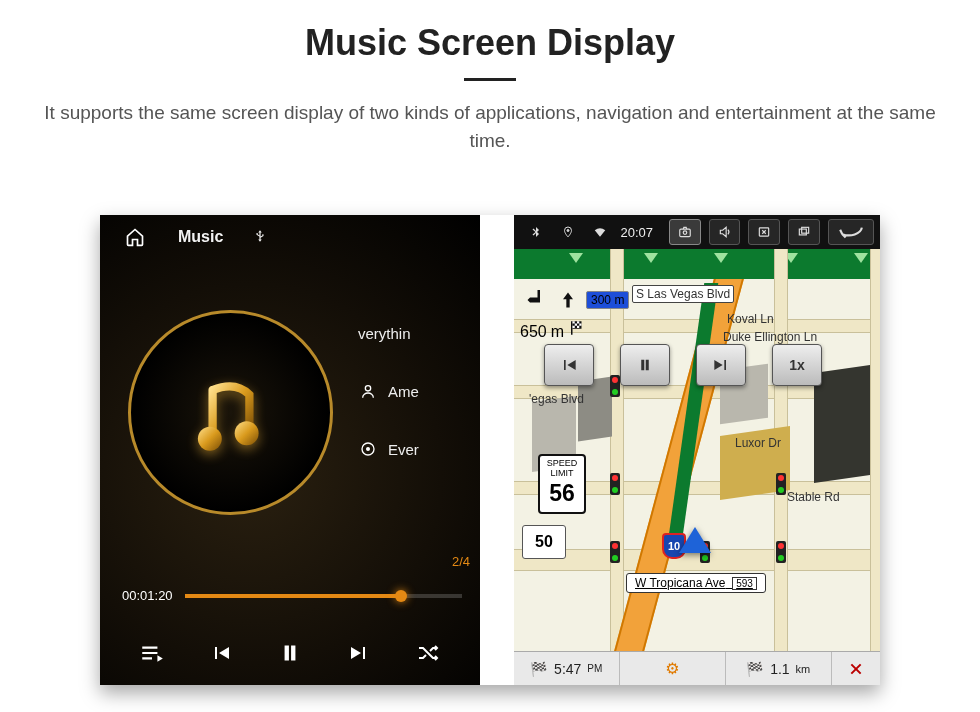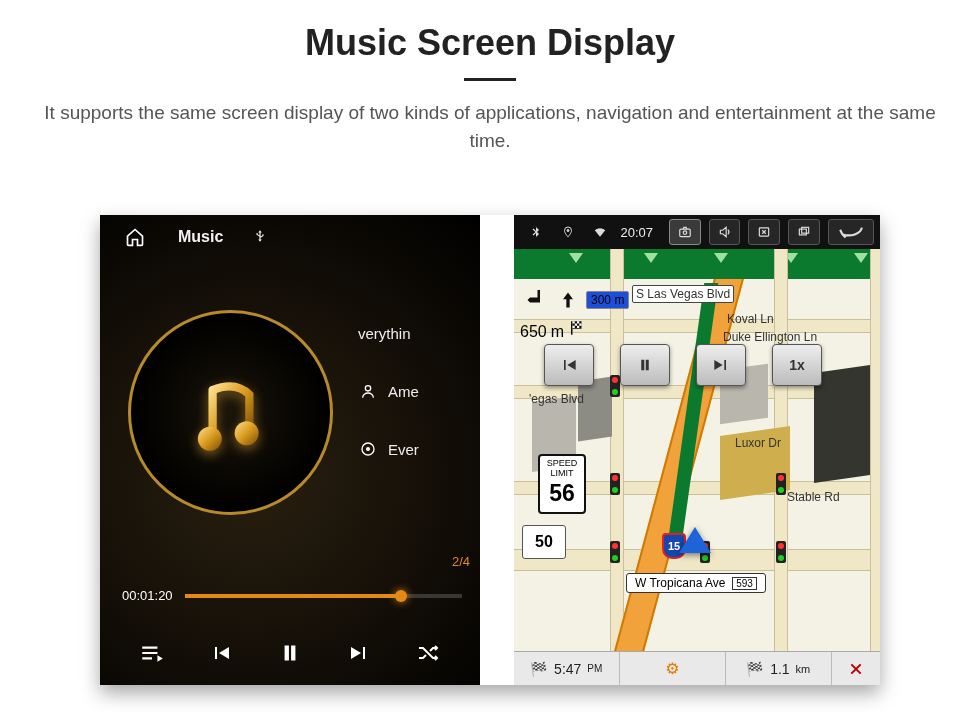--- a/index.html
+++ b/index.html
@@ -284,21 +284,21 @@
 
   
   .route {
     position:absolute; left:172px; top:34px; width:14px; height:260px;
     background:#0c7a2e;
     transform: skewX(-8deg);
   }
 
   .pill-label {
     position:absolute; background:#fff; border:1px solid #333;
-    border-radius:3px; font-size:12px; padding:2px 8px;
+    border-radius:3px; font-size:12px; padding:2px 8px;text-decoration:underline;
   }
 
 </style>
 </head>
 <body>
 
 <h1 class="page-title">Music Screen Display</h1>
 <div class="title-underline"></div>
 <p class="description">It supports the same screen display of two kinds of applications, navigation and entertainment at the same time.</p>
 
@@ -528,21 +528,21 @@
         <div class="mbtn">1x</div>
       </div>
 
       <div class="speed-limit">
         <div>SPEED</div>
         <div>LIMIT</div>
         <div class="spd">56</div>
       </div>
       <div class="speed-cur">50</div>
 
-      <div class="shield">15</div>
+      <div class="shield">10</div>
       <div class="nav-arrow"></div>
 
       <span class="pill-label" style="left:112px; top:324px;">
         <span>W Tropicana Ave</span>&nbsp;
         <span style="border:1px solid #333;padding:0 3px;font-size:10px;">593</span>
       </span>
     </div>
 
     <div class="map-bottom">
       <div class="cell">

